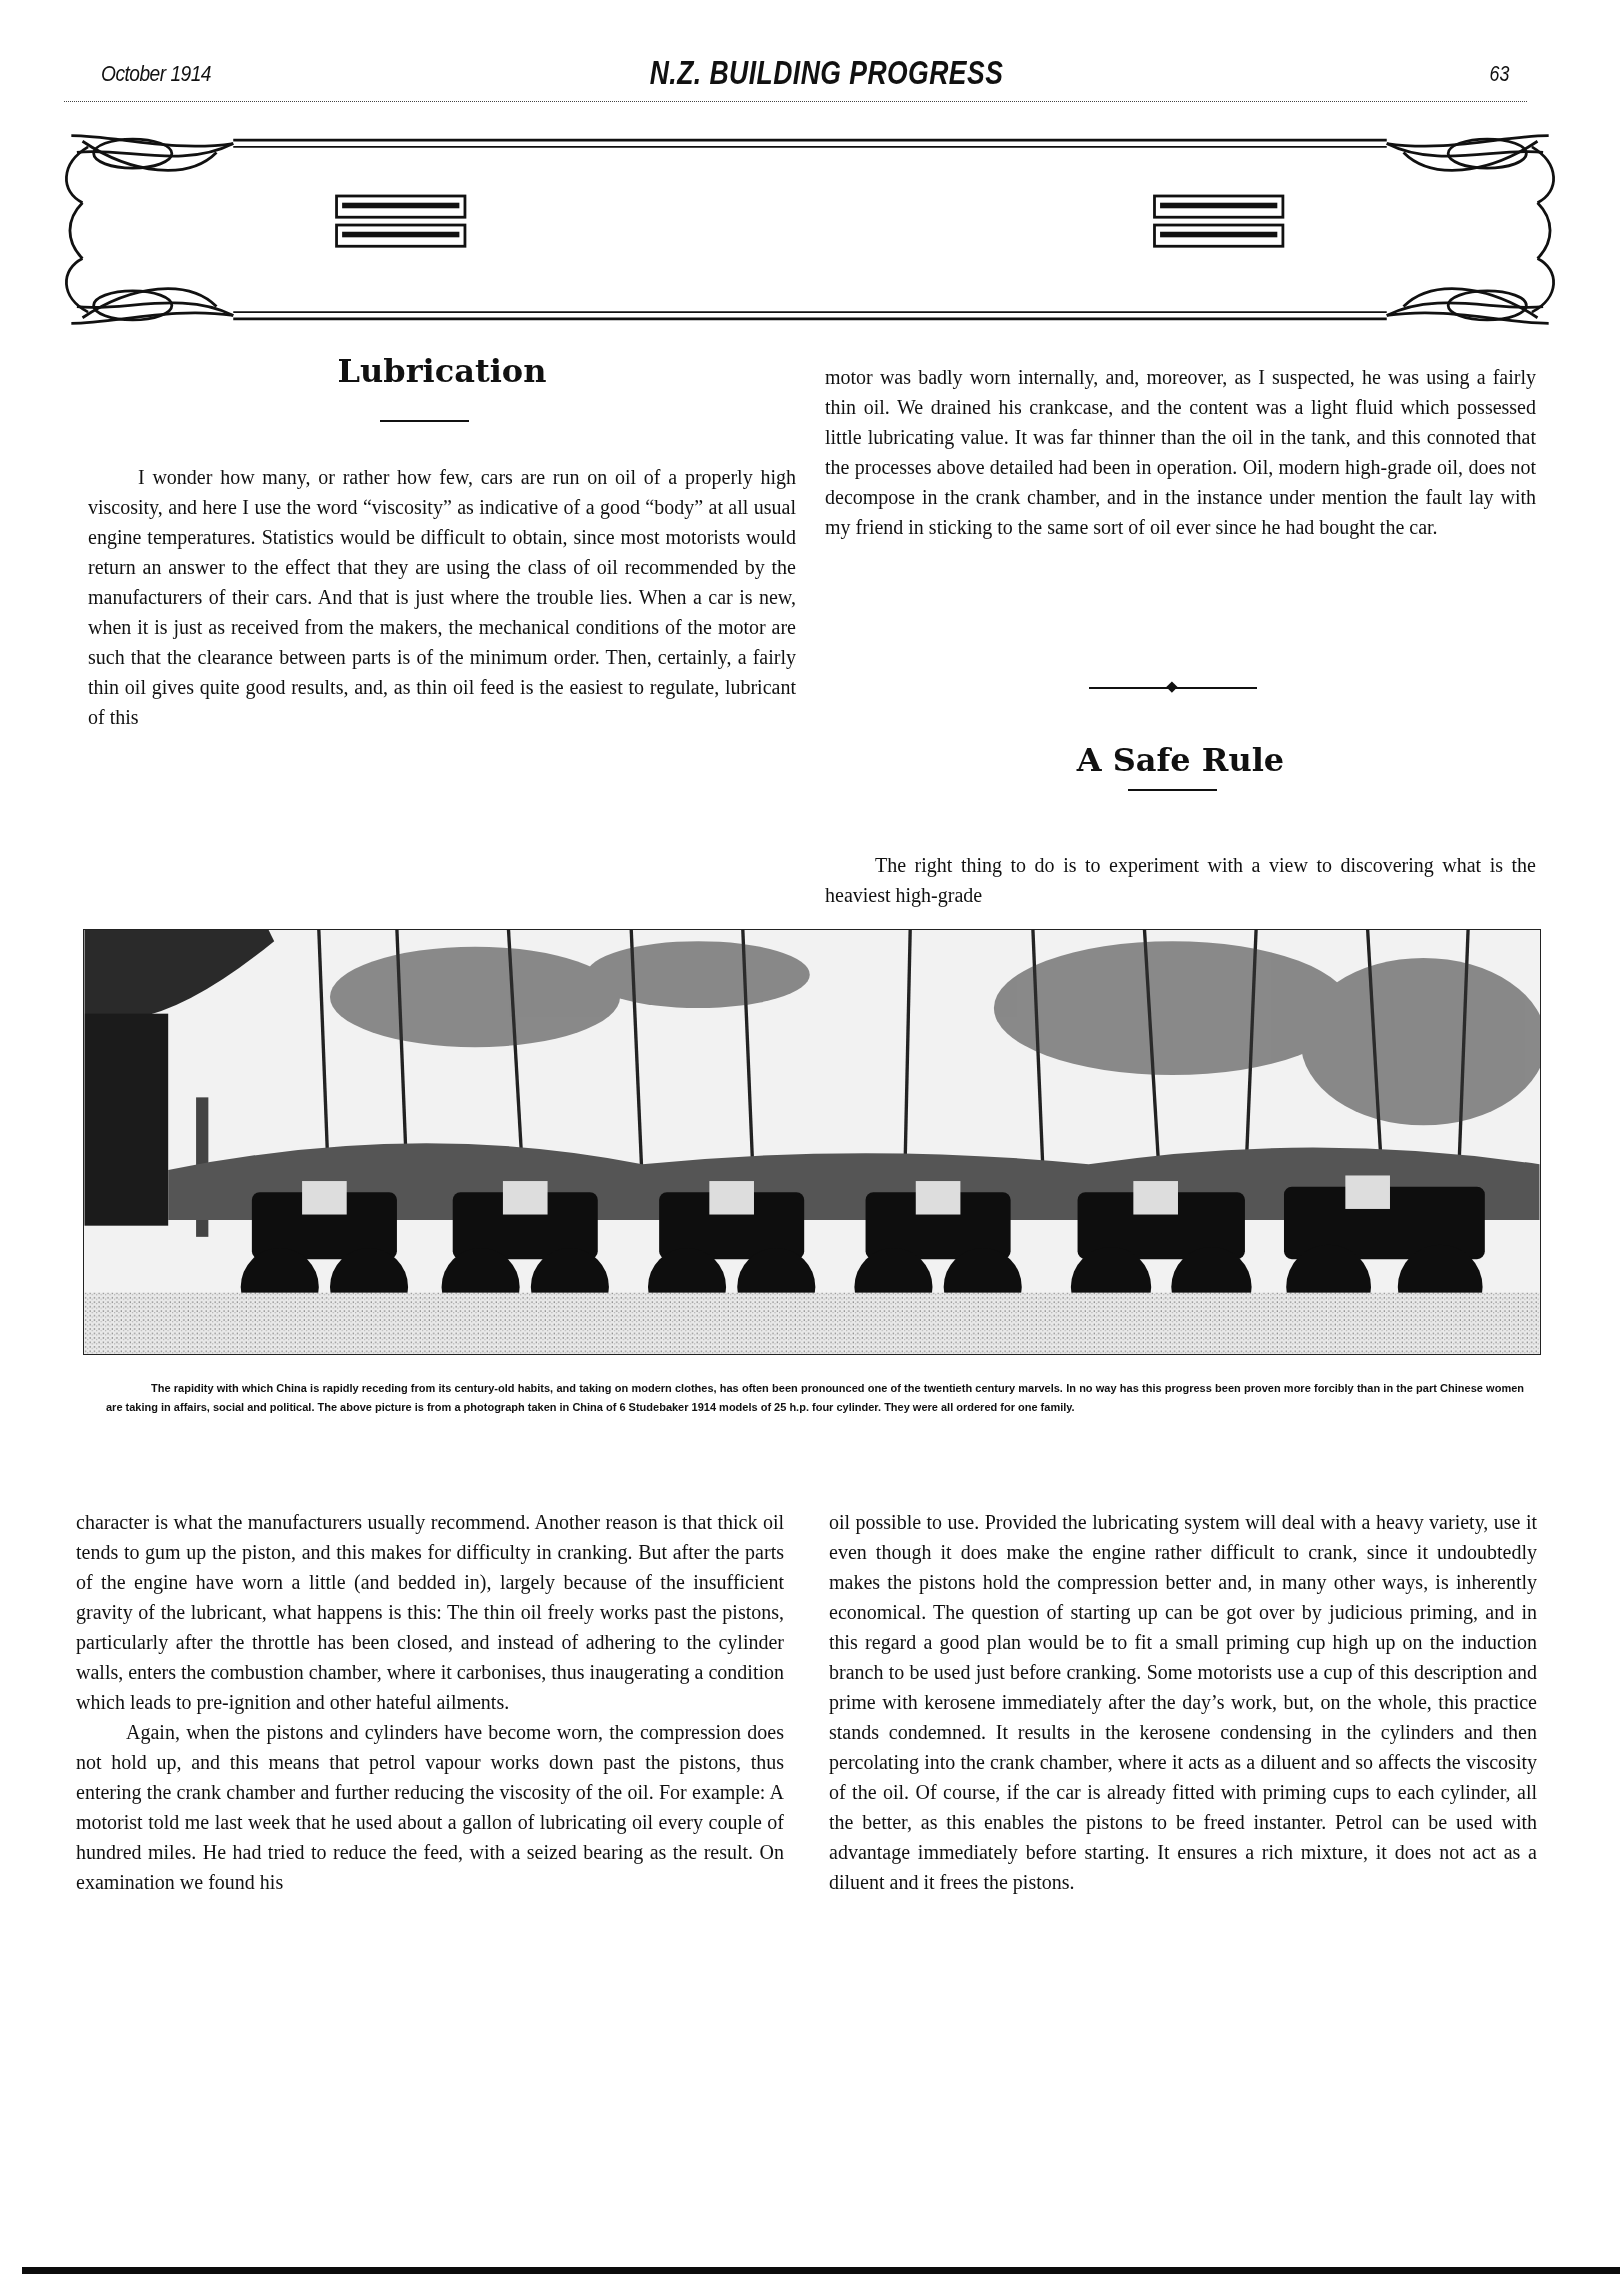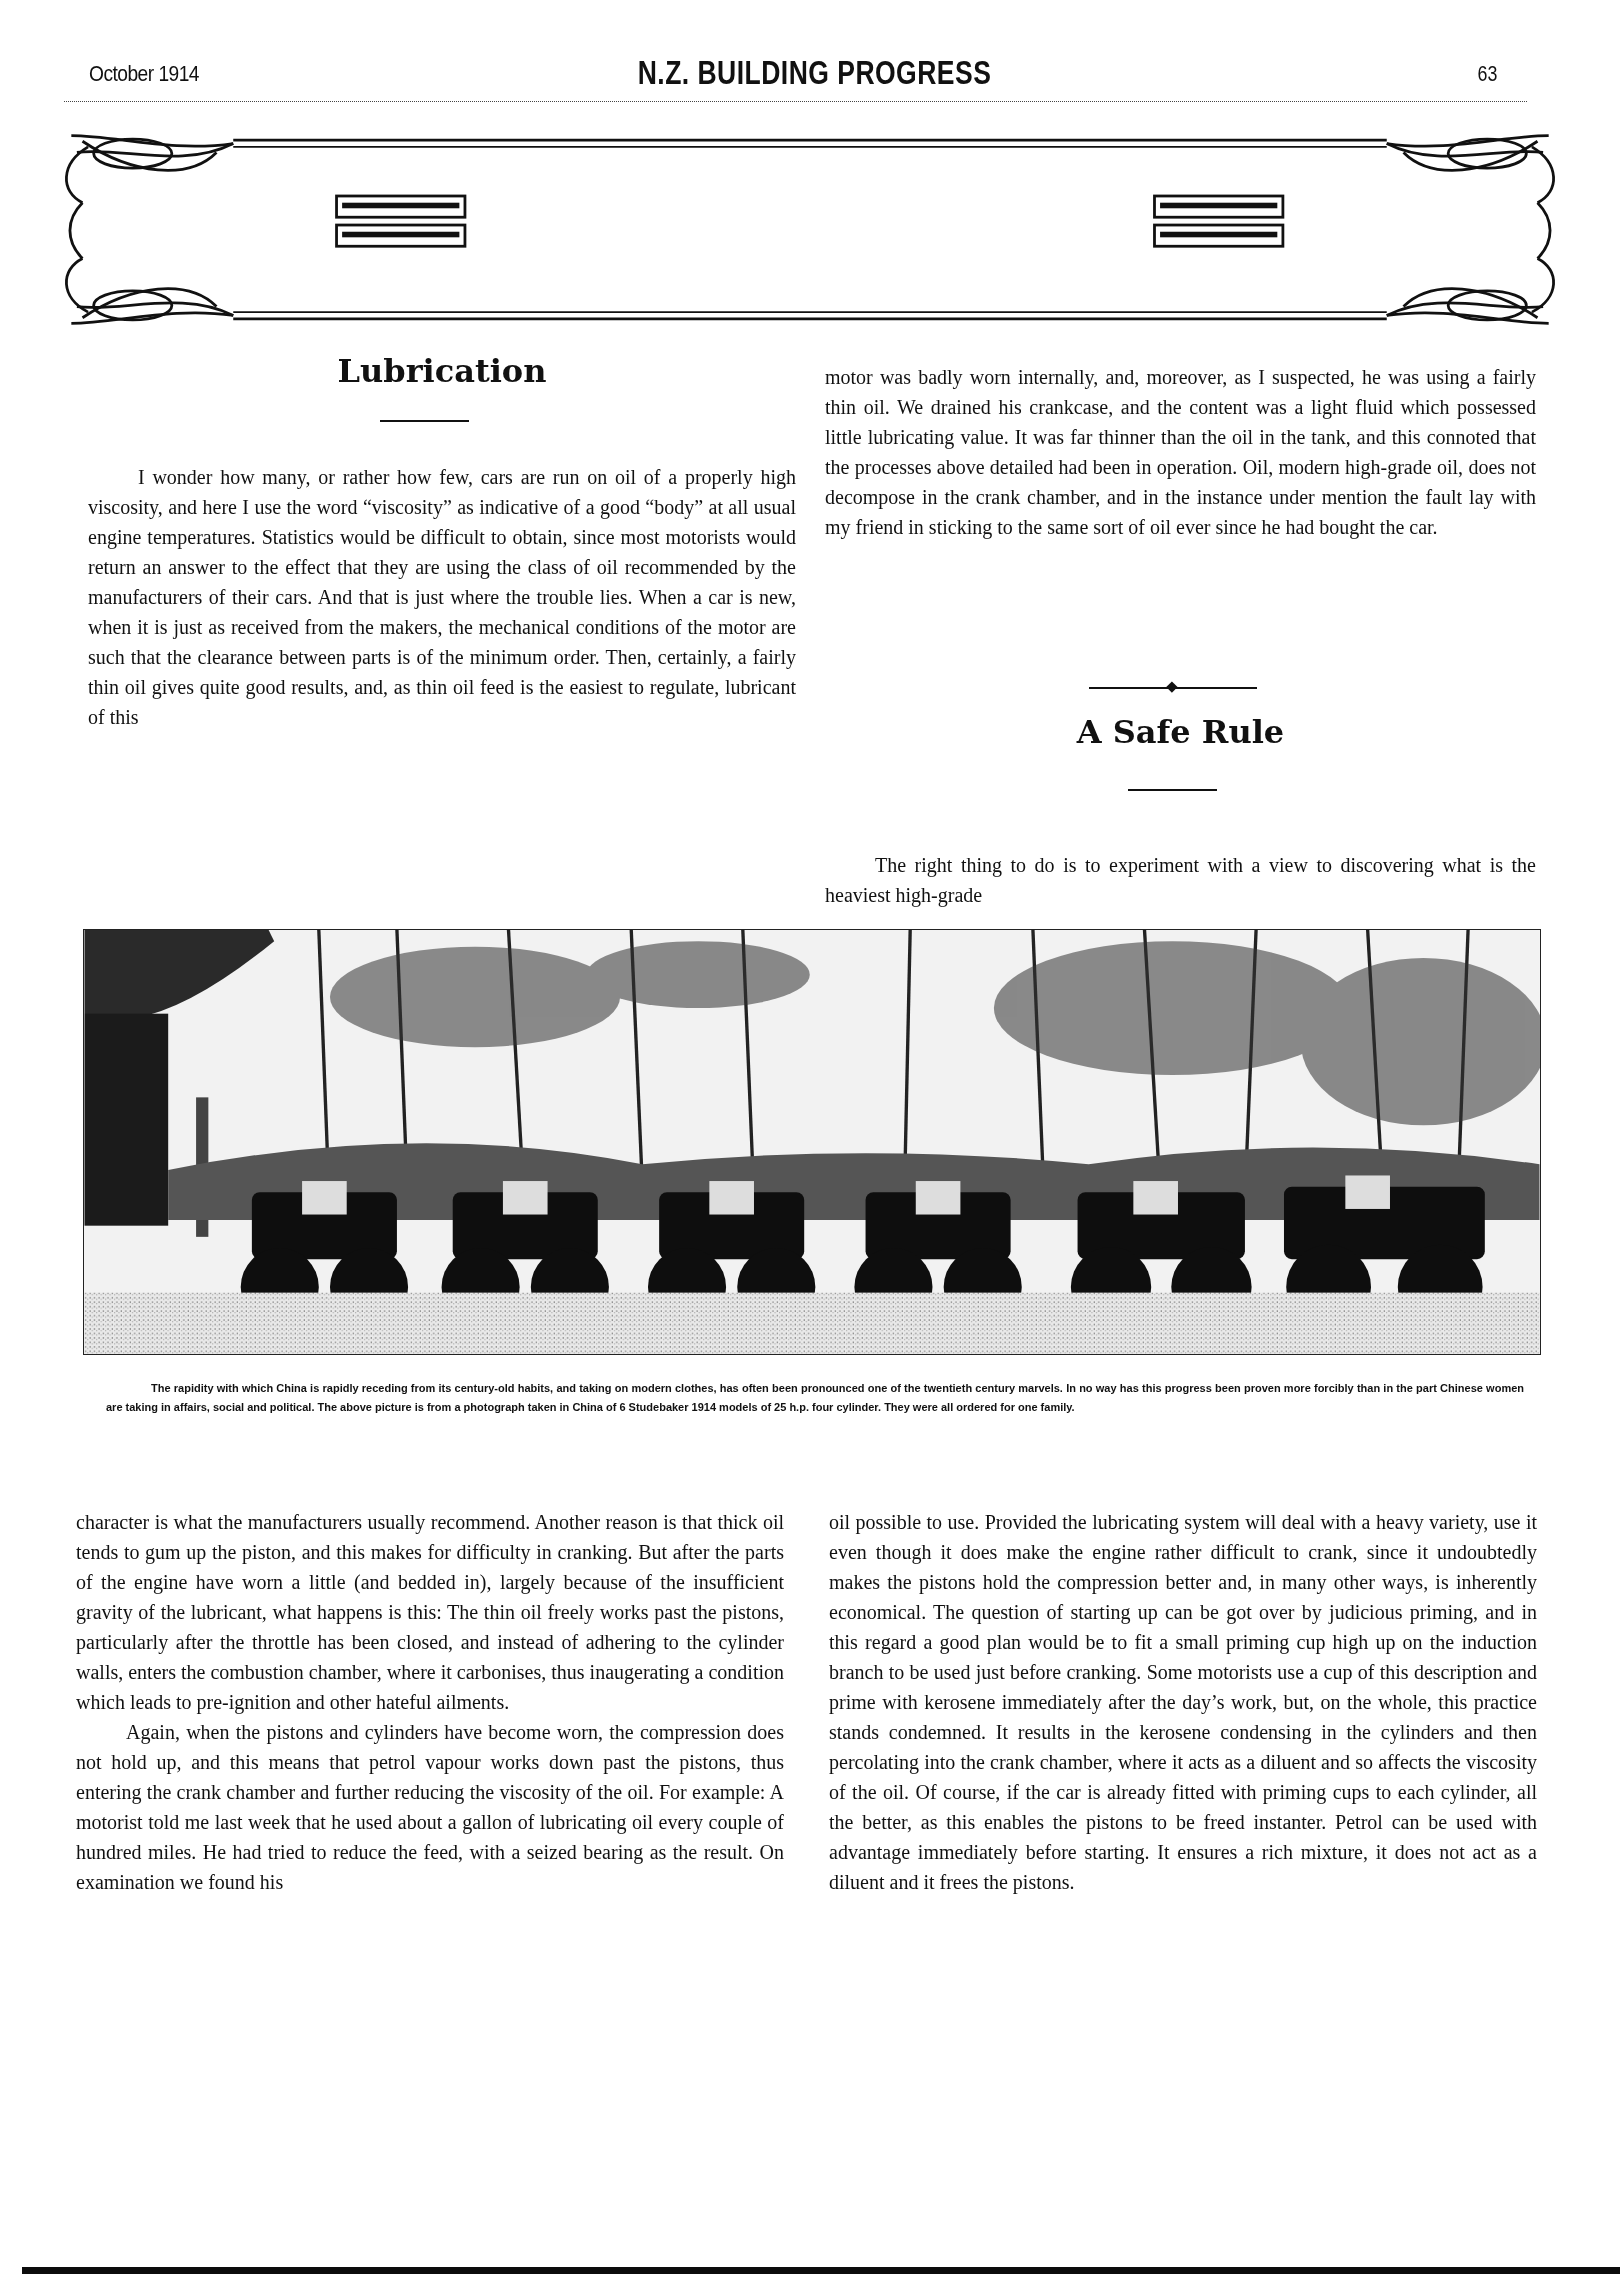--- a/index.html
+++ b/index.html
@@ -1,39 +1,39 @@
 <!DOCTYPE html>
 <html style="font-size:9px"><head>
 <meta charset="utf-8">
 <style>
   html, body { margin:0; padding:0; background:#ffffff; }
   body { width:1621px; height:2284px; position:relative; overflow:hidden; color:#111; font-family:"Liberation Serif","DejaVu Serif",serif; }
   .abs { position:absolute; }
-  .running-head { top:53px; height:39px; left:4px; width:1547px; }
+  .running-head { top:53px; height:39px; left:16px; width:1547px;font-style:italic; }
   .rh-date { position:absolute; left:85px; top:7.8px; font-family:"Liberation Sans Narrow","Liberation Sans",sans-serif; font-size:22.3px; letter-spacing:-0.6px; transform:scaleX(0.86); transform-origin:left; }
   .rh-title { position:absolute; left:0; width:1621px; top:0; text-align:center; font-family:"Liberation Sans",sans-serif; font-weight:bold; font-size:34px; transform:scaleX(0.78); letter-spacing:0.6px; }
   .rh-page { position:absolute; left:1471px; top:7.8px; font-size:22.3px; font-family:"Liberation Sans",sans-serif; transform:scaleX(0.8); }
   .rh-rule { position:absolute; left:64px; width:1463px; top:101px; border-top:1.7px dotted #444; }
 
   .banner { left:49px; top:130px; width:1522px; height:199px; }
   .banner svg { position:absolute; left:0; top:0; }
   .banner-title { position:absolute; left:0; width:100%; top:34px; text-align:center; font-family:"DejaVu Serif","Liberation Serif",serif; font-weight:bold; font-size:84px; letter-spacing:3.4px; line-height:1; }
   .banner-byline { position:absolute; left:0; width:100%; top:127px; text-align:center; font-family:"Liberation Sans",sans-serif; font-weight:bold; font-size:22.3px; letter-spacing:1.7px; }
 
   .col { position:absolute; font-size:20px; line-height:30px; text-align:justify; font-family:"Liberation Serif",serif; }
   .col p { margin:0; text-indent:0; }
   .col p.indent { text-indent:50px; }
   .col-left-top { left:88px; top:462px; width:708px; }
   .col-right-top { left:825px; top:362px; width:711px; }
   .col-left-bot { left:76px; top:1507px; width:708px; }
   .col-right-bot { left:829px; top:1507px; width:708px; }
 
   .heading { position:absolute; font-family:"DejaVu Serif",serif; font-weight:bold; font-size:32px; text-align:center; }
   .h-lub { left:88px; width:708px; top:352px; }
-  .h-safe { left:825px; width:711px; top:713px; }
+  .h-safe { left:825px; width:711px; top:741px; }
   .short-rule { position:absolute; height:2.2px; background:#111; }
   .rule-lub { left:380px; width:89px; top:420px; }
   .rule-safe { left:1128px; width:89px; top:789px; }
   .orn-rule { position:absolute; left:1089px; width:168px; top:687px; height:1.7px; background:#111; }
   .orn-rule .diamond { position:absolute; left:79px; top:-3.9px; width:7.8px; height:7.8px; background:#111; transform:rotate(45deg); }
 
   .photo { left:83px; top:929px; width:1456px; height:424px; overflow:hidden; background:#f4f4f4; border:1.1px solid #222; }
   .photo svg { display:block; }
   .caption { position:absolute; left:106px; top:1379px; width:1418px; font-family:"Liberation Sans Narrow","Liberation Sans",sans-serif; font-weight:bold; font-size:11px; line-height:19px; text-align:justify; }
   .caption p { margin:0; text-indent:45px; }

